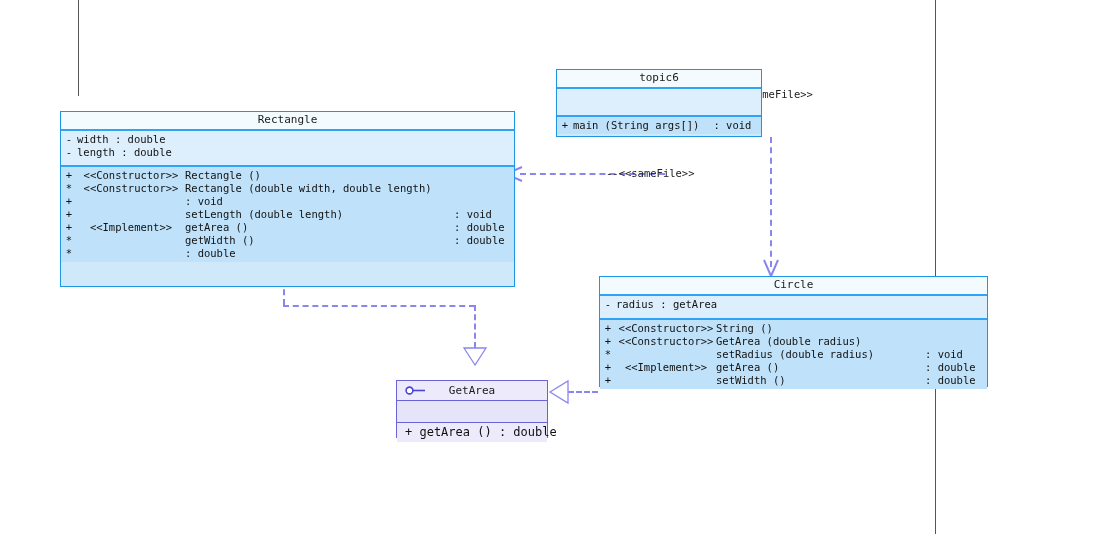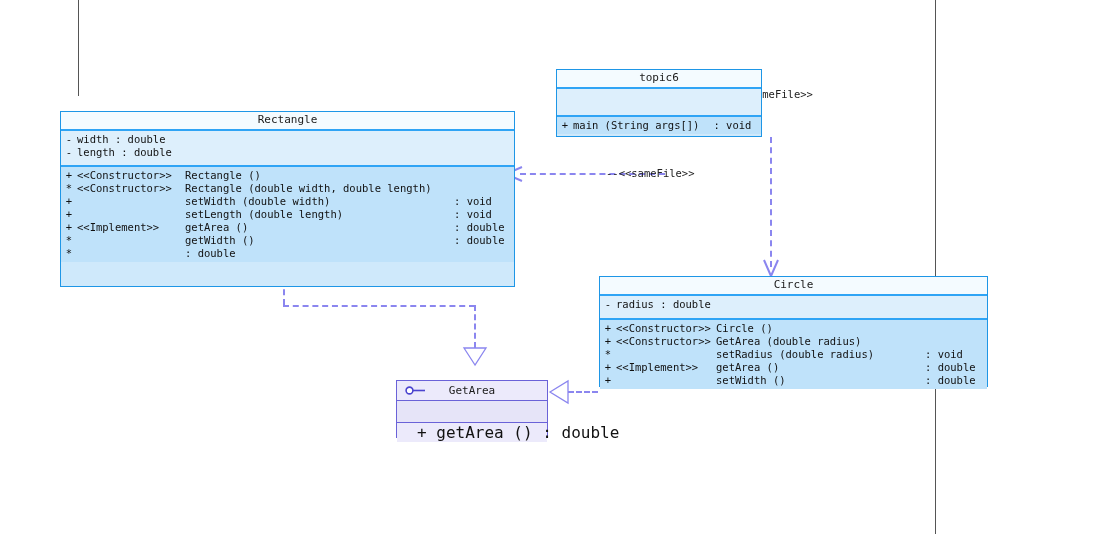--- a/index.html
+++ b/index.html
@@ -53,21 +53,21 @@
     overflow: hidden;
   }
   .member-row {
     display: flex;
     font-size: 10.5px;
     line-height: 13px;
     color: #111111;
     white-space: nowrap;
   }
   .m-vis   { width: 16px; text-align: center; flex: 0 0 16px; }
-  .m-stereo{ flex: 0 0 auto; }
+  .m-stereo{ flex: 0 0 auto; text-align: center; }
   .m-sig   { flex: 1 1 auto; }
   .m-type  { flex: 0 0 auto; text-align: left; }
 
   
   .rect-box .m-stereo { width: 108px; }
   .rect-box .m-sig    { width: 252px; }
   .rect-box .m-type   { width: 60px; }
 
   
   .circ-box .m-stereo { width: 100px; }
@@ -111,24 +111,24 @@
     height: 9px;
   }
   .uml-iface .if-attrs {
     background: #e6e4f8;
     border-bottom: 1px solid #6a62d8;
     height: 21px;
   }
   .uml-iface .if-ops {
     background: #eceafb;
     height: 19px;
-    font-size: 16px;
+    font-size: 12px;
     line-height: 19px;
     color: #111111;
-    padding-left: 20px;
+    padding-left: 8px;
     white-space: nowrap;
   }
 
   
   .conn-h {
     position: absolute;
     height: 0;
     border-top: 2px dashed #8b86ef;
   }
   .conn-v {
@@ -203,21 +203,20 @@
       </div>
       <div class="member-row">
         <span class="m-vis">*</span>
         <span class="m-stereo">&lt;&lt;Constructor&gt;&gt;</span>
         <span class="m-sig">Rectangle (double width, double length)</span>
         <span class="m-type"></span>
       </div>
       <div class="member-row">
         <span class="m-vis">+</span>
         <span class="m-stereo"></span>
-        <span class="m-sig">setWidth (double width)</span>
         <span class="m-type">: void</span>
       </div>
       <div class="member-row">
         <span class="m-vis">+</span>
         <span class="m-stereo"></span>
         <span class="m-sig">setLength (double length)</span>
         <span class="m-type">: void</span>
       </div>
       <div class="member-row">
         <span class="m-vis">+</span>
@@ -249,28 +248,28 @@
         <span class="m-type">: void</span>
       </div>
     </div>
   </div>
 
   <div class="uml-class circ-box" style="left:599px; top:276px; width:389px; height:111px;">
     <div class="cls-header">Circle</div>
     <div class="cls-attrs" style="height:18px;">
       <div class="attr-row">
         <span class="a-vis">-</span>
-        <span class="a-name">radius  : double</span>
+        <span class="a-name">radius  : getArea</span>
       </div>
     </div>
     <div class="cls-ops">
       <div class="member-row">
         <span class="m-vis">+</span>
         <span class="m-stereo">&lt;&lt;Constructor&gt;&gt;</span>
-        <span class="m-sig">Circle ()</span>
+        <span class="m-sig">String ()</span>
         <span class="m-type"></span>
       </div>
       <div class="member-row">
         <span class="m-vis">+</span>
         <span class="m-stereo">&lt;&lt;Constructor&gt;&gt;</span>
         <span class="m-sig">GetArea (double radius)</span>
         <span class="m-type"></span>
       </div>
       <div class="member-row">
         <span class="m-vis">*</span>

